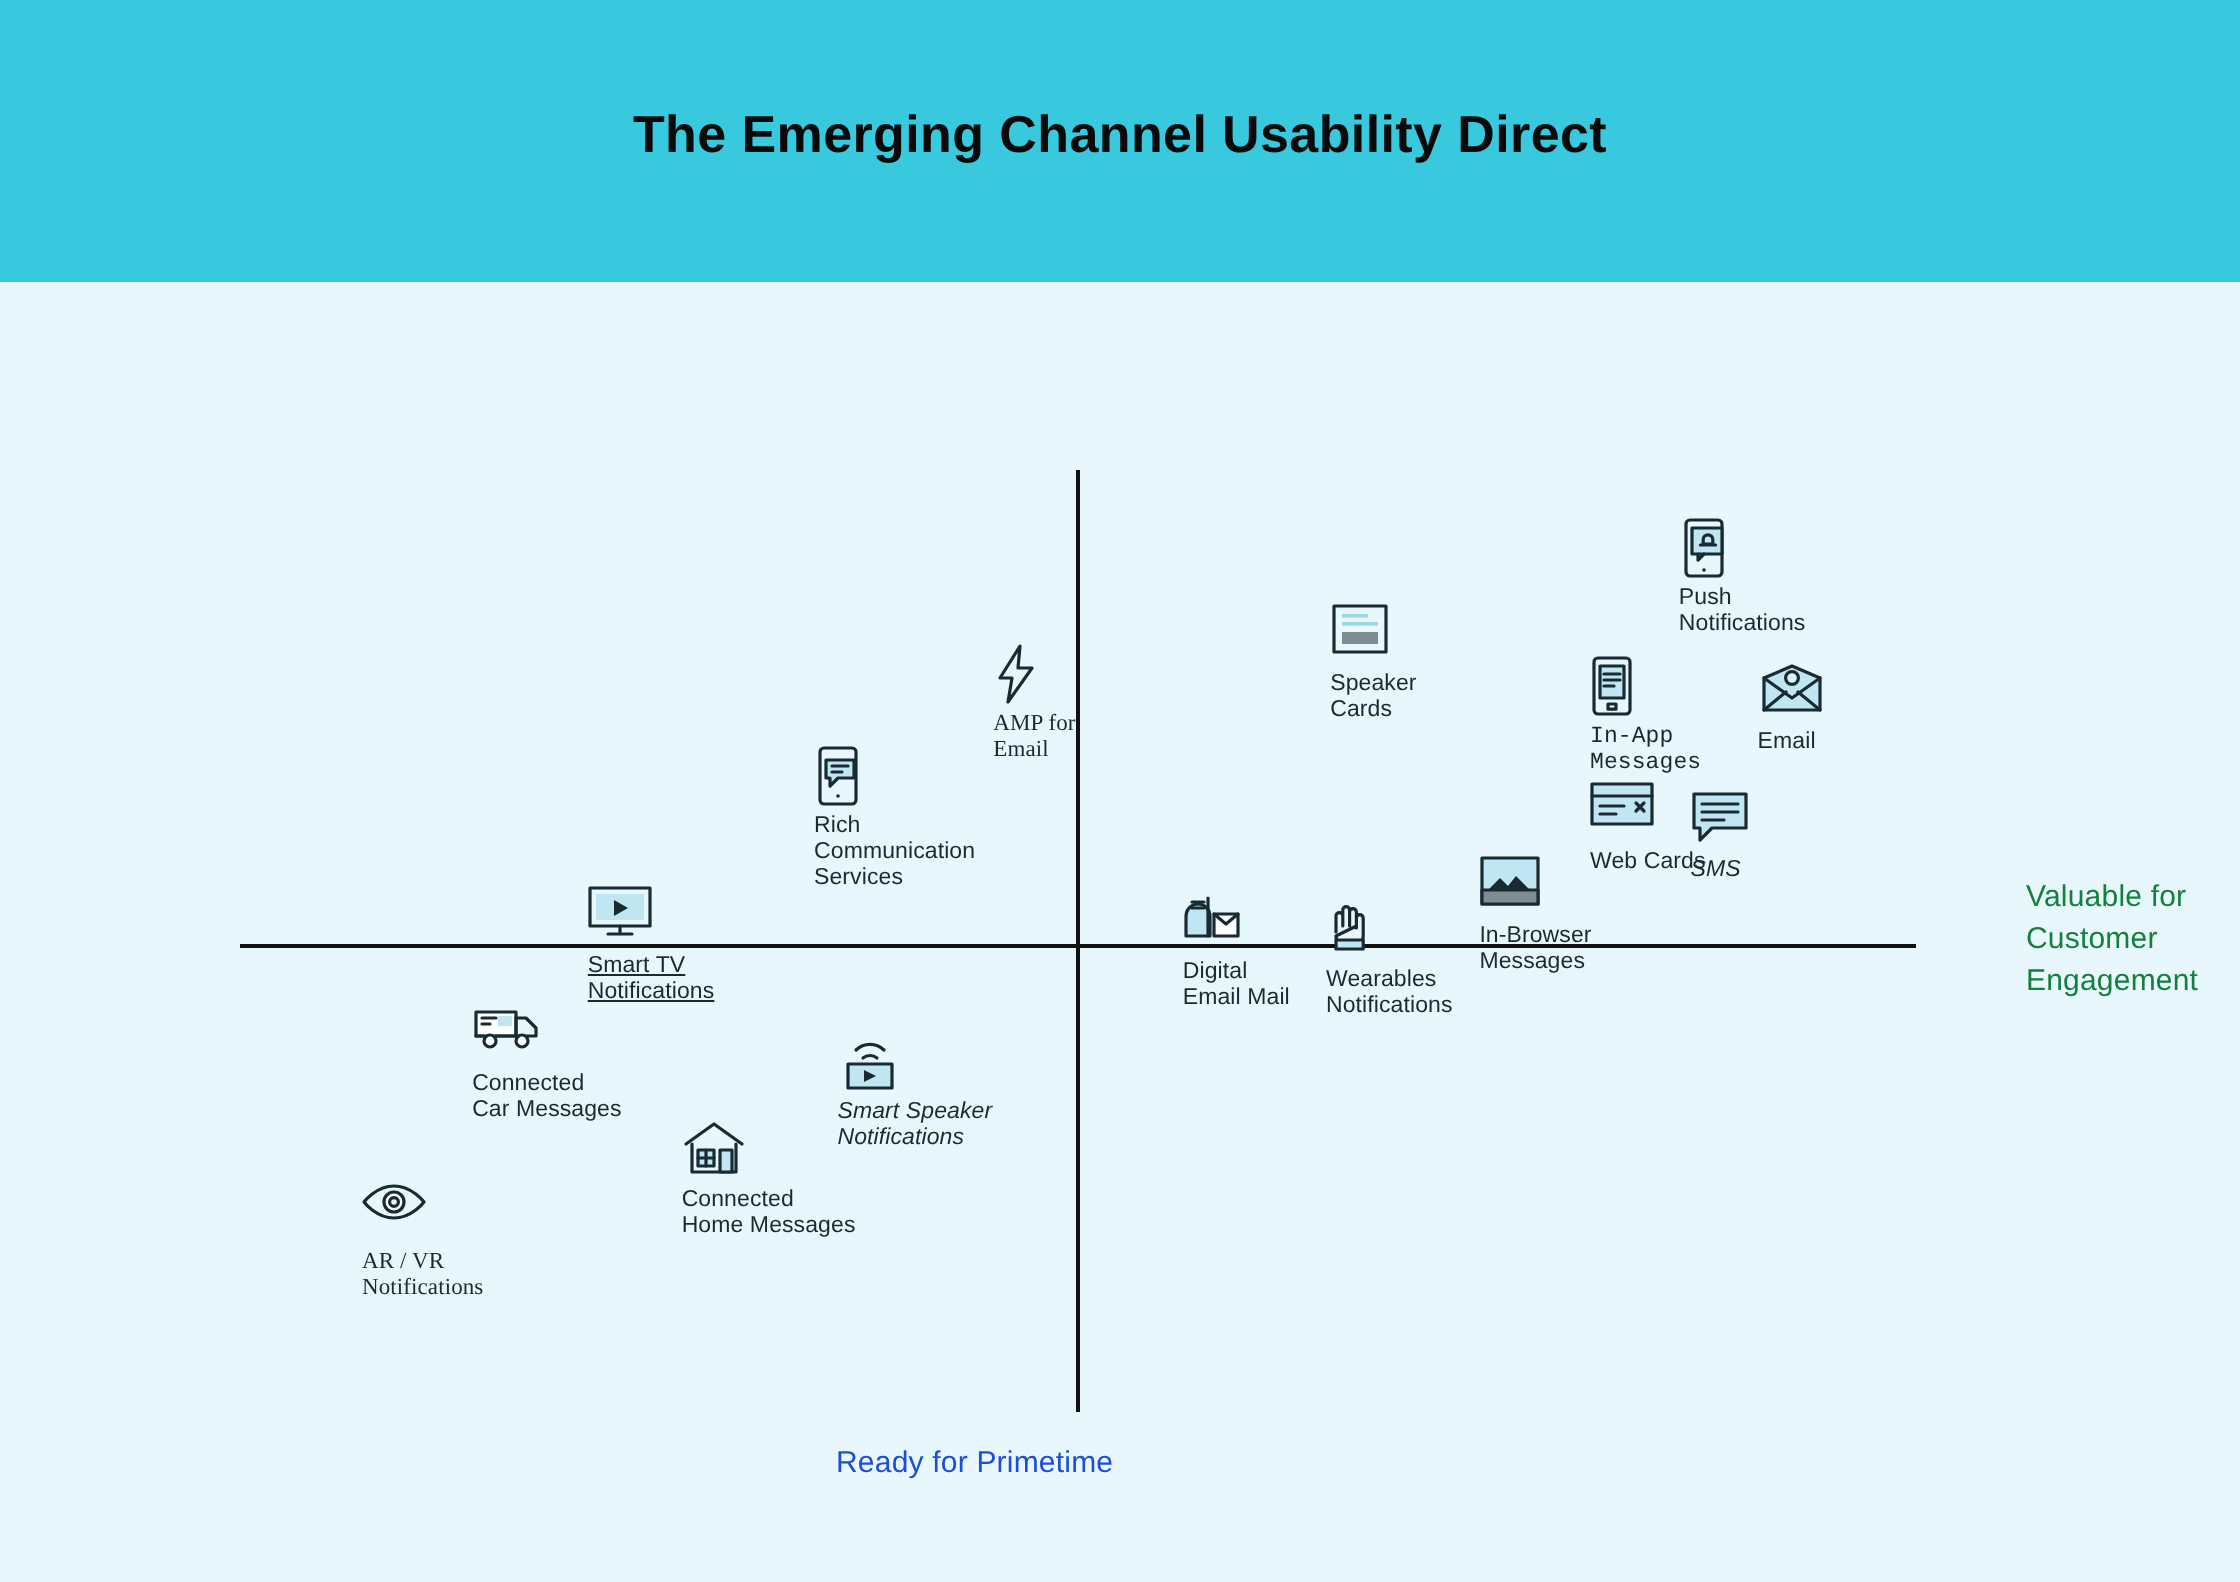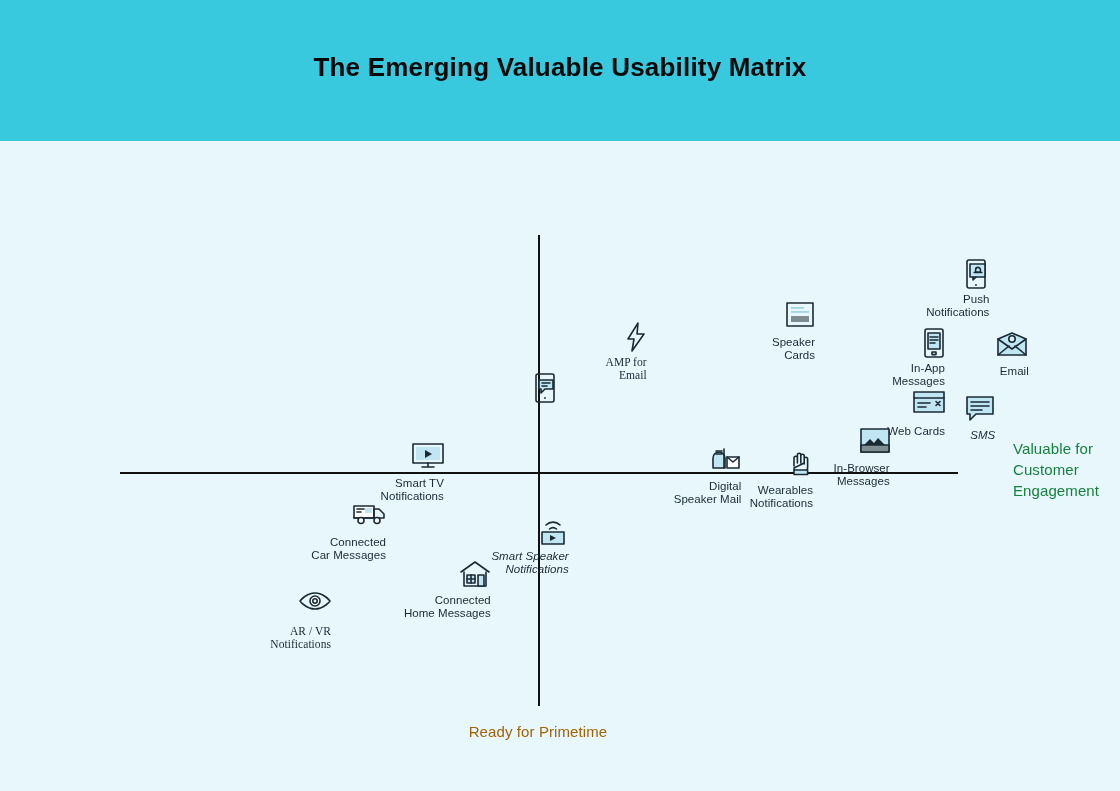--- a/index.html
+++ b/index.html
@@ -73,30 +73,30 @@
     line-height: 21px;
     color: #15803d;
     letter-spacing: 0.1px;
     margin-left: 41px;
   }
   .axis-label-x {
     position: absolute;
     left: 418px;
     top: 723px;
     width: 240px;
-    text-align: center;
+    text-align: left;
     font-size: 15px;
-    color: #a16207;
+    color: #1d4ed8;
     letter-spacing: 0.1px;
   }
   .node {
     position: absolute;
     width: 150px;
     margin-left: -75px;
-    text-align: right;
+    text-align: left;
     color: #1a2a33;
   }
   .node .ico {
     display: block;
     height: 30px;
     line-height: 0;
     margin: 0 auto 4px auto;
   }
   .node .ico svg {
     display: inline-block;
@@ -110,21 +110,21 @@
     letter-spacing: 0.05px;
     white-space: pre-line;
   }
 </style>
 </head>
 <body>
 
 <div id="stage">
 
   <div class="header-band"></div>
-  <div class="header-title">The Emerging Valuable Usability Matrix</div>
+  <div class="header-title">The Emerging Channel Usability Direct</div>
 
   <div class="plot-bg"></div>
 
   <div class="axis-h"></div>
   <div class="axis-v"></div>
 
   <div class="axis-label-y">Valuable for Customer Engagement</div>
   <div class="axis-label-x">Ready for Primetime</div>
 
   <div id="points-layer">
@@ -142,21 +142,21 @@
       <div class="node" style="left: 740.12px; top: 302.381px;">
         <span class="ico"><svg width="30" height="26" viewBox="0 0 30 26">
             <rect x="2" y="1" width="26" height="23" stroke="#1a2a33" stroke-width="1.6" fill="none" stroke-linejoin="round" stroke-linecap="round"></rect>
             <rect x="6" y="5" width="13" height="1.8" fill="#9fd6e6"></rect>
             <rect x="6" y="9" width="18" height="1.8" fill="#9fd6e6"></rect>
             <rect x="6" y="14" width="18" height="6" fill="#7f8c92"></rect>
           </svg></span>
         <span class="lbl">Speaker
 Cards</span>
       </div>
-      <div class="node" style="left: 870.01px; top: 327.815px;">
+      <div class="node" style="left: 870.01px; top: 327.815px; font-family: Liberation Mono, monospace;">
         <span class="ico"><svg width="22" height="30" viewBox="0 0 22 30">
             <rect x="2" y="1" width="18" height="28" rx="2" stroke="#1a2a33" stroke-width="1.6" fill="none" stroke-linejoin="round" stroke-linecap="round"></rect>
             <rect x="5" y="5" width="12" height="16" fill="#bfe6f2" stroke="#1a2a33" stroke-width="1.6" stroke-linejoin="round" stroke-linecap="round"></rect>
             <path d="M7 9h8M7 12h8M7 15h5" stroke="#1a2a33" stroke-width="1.6" fill="none" stroke-linejoin="round" stroke-linecap="round"></path>
             <rect x="9" y="24" width="4" height="2.6" stroke="#1a2a33" stroke-width="1.6" fill="none" stroke-linejoin="round" stroke-linecap="round"></rect>
           </svg></span>
         <span class="lbl">In-App
 Messages</span>
       </div>
       <div class="node" style="left: 953.81px; top: 331.112px;">
@@ -200,41 +200,44 @@
         <span class="lbl">In-Browser
 Messages</span>
       </div>
       <div class="node" style="left: 482.016px; top: 372.56px;">
         <span class="ico"><svg width="24" height="30" viewBox="0 0 24 30">
             <rect x="3" y="1" width="18" height="28" rx="2" stroke="#1a2a33" stroke-width="1.6" fill="none" stroke-linejoin="round" stroke-linecap="round"></rect>
             <path d="M6 7h14v9h-8l-4 4v-4H6z" fill="#bfe6f2" stroke="#1a2a33" stroke-width="1.6" stroke-linejoin="round" stroke-linecap="round"></path>
             <path d="M9 10h8M9 13h5" stroke="#1a2a33" stroke-width="1.6" fill="none" stroke-linejoin="round" stroke-linecap="round"></path>
             <circle cx="12" cy="25" r="0.9" fill="#1a2a33"></circle>
           </svg></span>
-      </div>
-      <div class="node" style="left: 368.886px; top: 443.21px;">
+        <span class="lbl">Rich
+Communication
+Services</span>
+      </div>
+      <div class="node" style="left: 368.886px; top: 443.21px; text-decoration: underline;">
         <span class="ico"><svg width="32" height="26" viewBox="0 0 32 26">
             <rect x="1" y="1" width="30" height="19" stroke="#1a2a33" stroke-width="1.6" fill="none" stroke-linejoin="round" stroke-linecap="round"></rect>
             <rect x="4" y="4" width="24" height="13" fill="#bfe6f2"></rect>
             <path d="M13 7l7 4-7 4z" fill="#1a2a33"></path>
             <path d="M16 20v3M10 24h12" stroke="#1a2a33" stroke-width="1.6" fill="none" stroke-linejoin="round" stroke-linecap="round"></path>
           </svg></span>
         <span class="lbl">Smart TV
 Notifications</span>
       </div>
       <div class="node" style="left: 666.376px; top: 445.565px;">
         <span class="ico"><svg width="30" height="28" viewBox="0 0 30 28">
             <path d="M2 12a6 6 0 0 1 12 0v10H2z" fill="#bfe6f2" stroke="#1a2a33" stroke-width="1.6" stroke-linejoin="round" stroke-linecap="round"></path>
             <path d="M5 8h6M5 5h6" stroke="#1a2a33" stroke-width="1.6" fill="none" stroke-linejoin="round" stroke-linecap="round"></path>
             <path d="M13 3v19" stroke="#1a2a33" stroke-width="1.6" fill="none" stroke-linejoin="round" stroke-linecap="round"></path>
             <path d="M16 11h12v11H16z" fill="#ffffff" stroke="#1a2a33" stroke-width="1.6" stroke-linejoin="round" stroke-linecap="round"></path>
             <path d="M16 11l6 5 6-5" stroke="#1a2a33" stroke-width="1.6" fill="none" stroke-linejoin="round" stroke-linecap="round"></path>
           </svg></span>
         <span class="lbl">Digital
-Speaker Mail</span>
+Email Mail</span>
       </div>
       <div class="node" style="left: 738px; top: 449.804px;">
         <span class="ico"><svg width="24" height="28" viewBox="0 0 24 28">
             <path d="M5 16V8a1.7 1.7 0 0 1 3.4 0v5M8.4 13V5a1.7 1.7 0 0 1 3.4 0v8M11.8 13V6a1.7 1.7 0 0 1 3.4 0v8M15.2 13V9a1.7 1.7 0 0 1 3.4 0v9a6 6 0 0 1-6 6H11a6 6 0 0 1-6-6z" stroke="#1a2a33" stroke-width="1.6" fill="none" stroke-linejoin="round" stroke-linecap="round"></path>
             <path d="M5 20h13.6v4.5H5z" fill="#bfe6f2" stroke="#1a2a33" stroke-width="1.6" stroke-linejoin="round" stroke-linecap="round"></path>
           </svg></span>
         <span class="lbl">Wearables
 Notifications</span>
       </div>
       <div class="node" style="left: 311.064px; top: 501.614px;">

